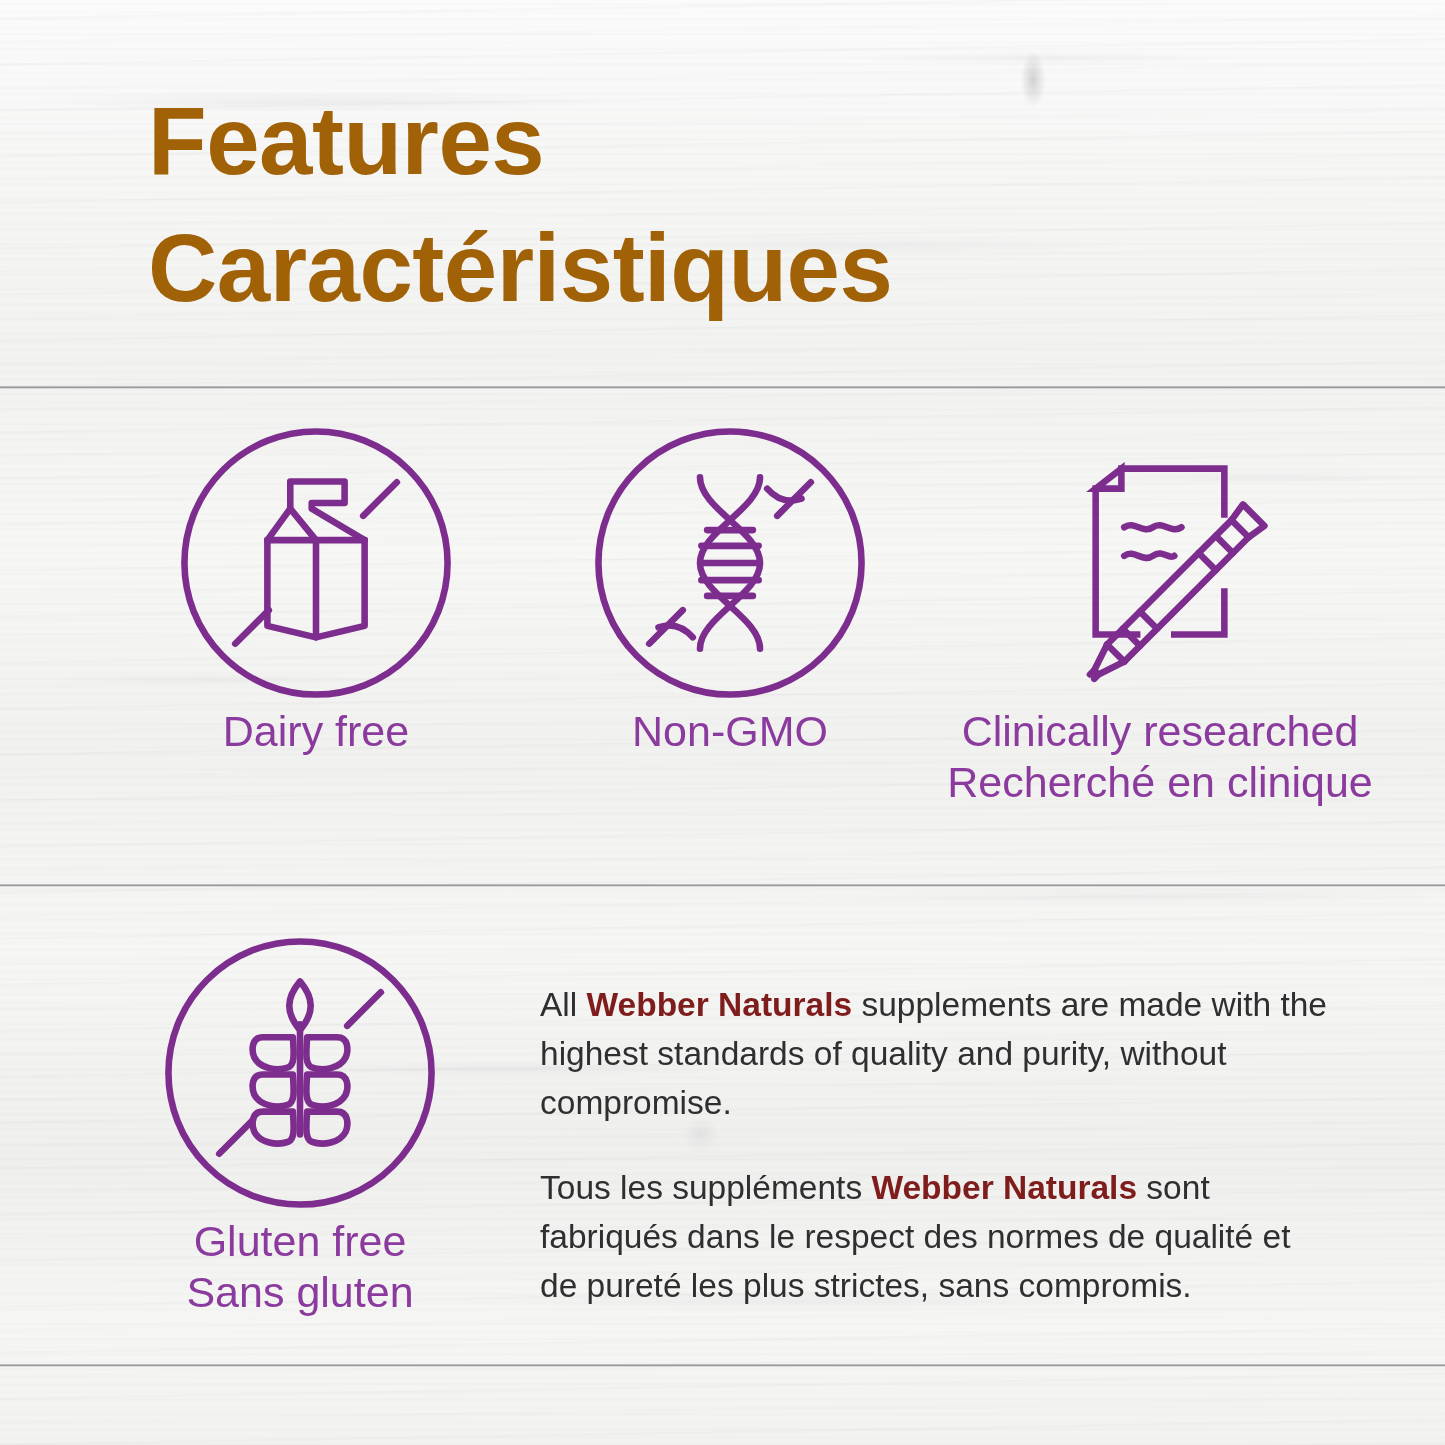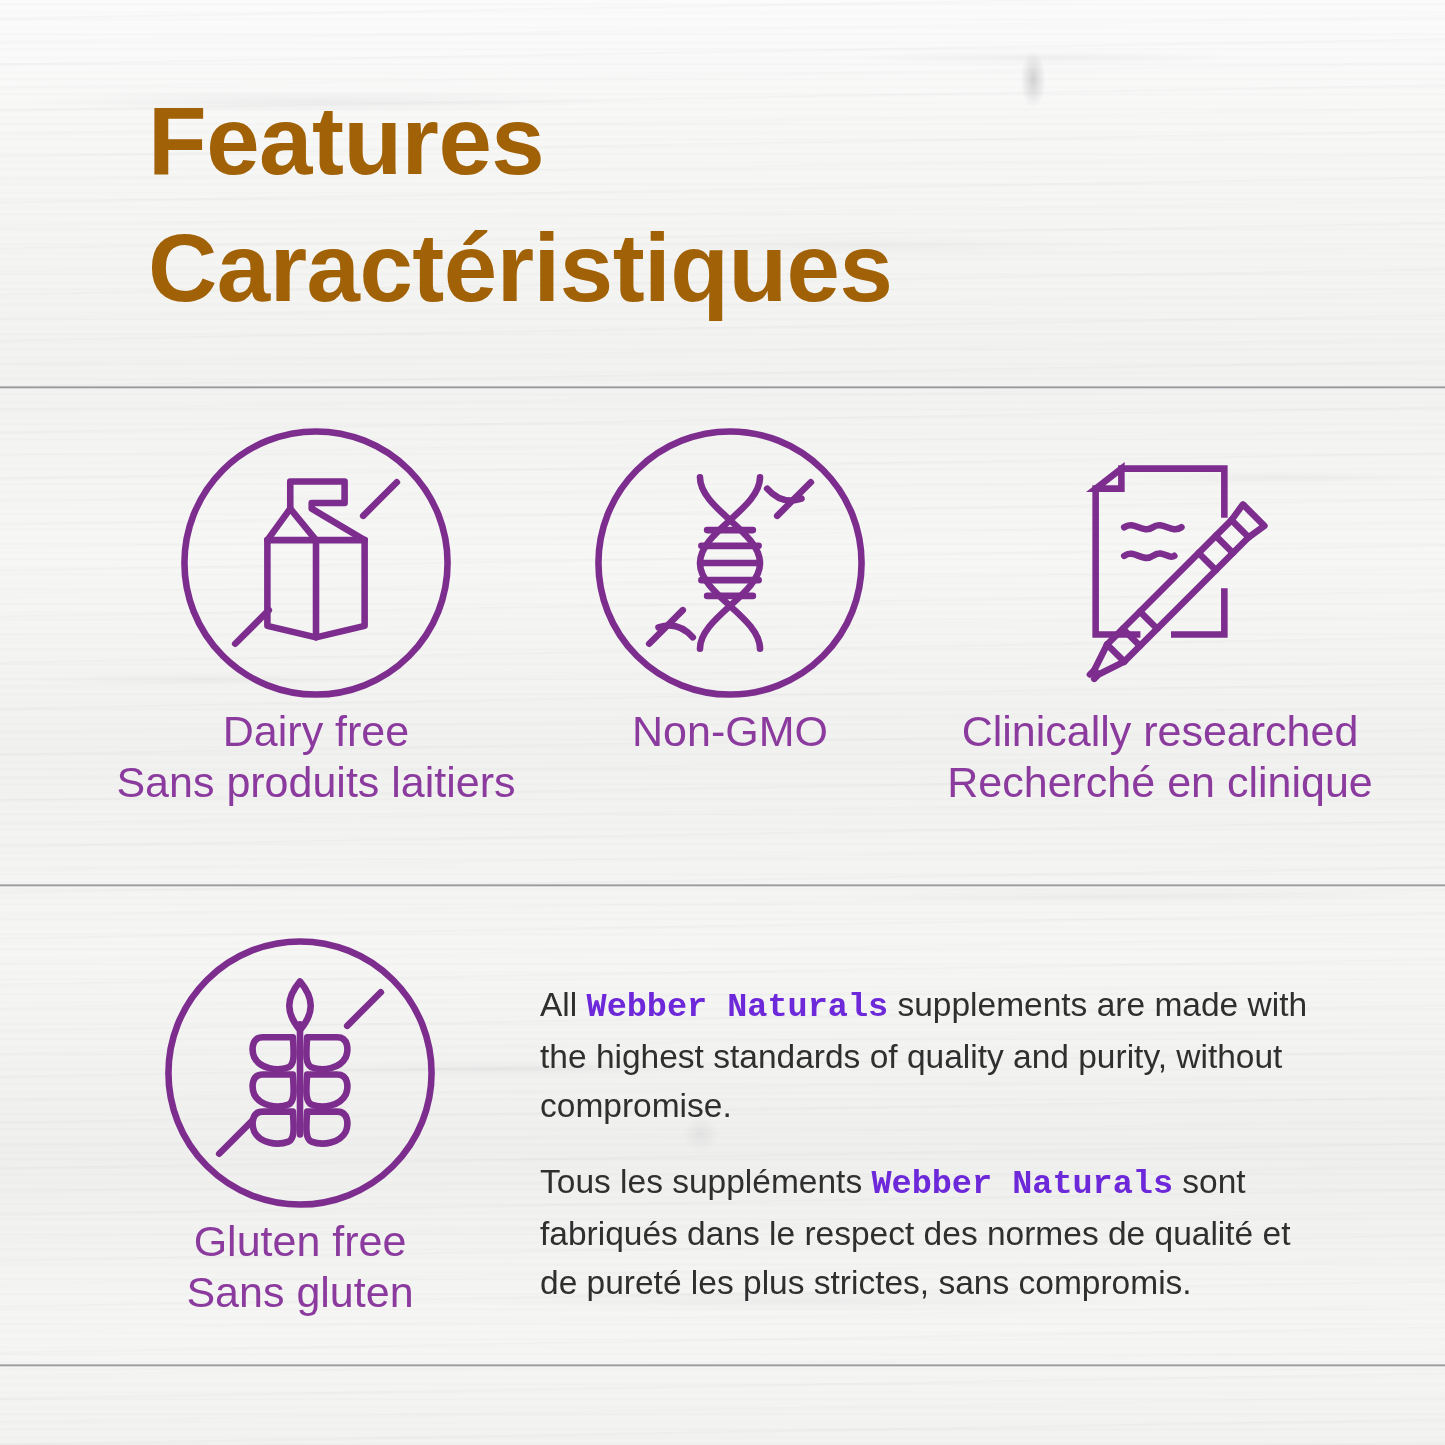--- a/index.html
+++ b/index.html
@@ -134,22 +134,22 @@
     left: 540px;
     top: 980px;
     width: 790px;
   }
   .copy-para {
     color: #2f2f2f;
     font-size: 33.5px;
     line-height: 1.47;
     margin: 0;
   }
-  .copy-para + .copy-para { margin-top: 26px; }
-  .copy-para b { font-weight: 700; color: #6d28d9; font-family: Liberation Mono, monospace; }
+  .copy-para + .copy-para { margin-top: 35px; }
+  .copy-para b { font-weight: 700; color: #7f1d1d; }
 </style>
 </head>
 <body>
 
 <div id="page">
 
   <div class="wood-base"></div>
   <div class="wood-grain"></div>
   <div class="wood-grain2"></div>
   <div class="wood-streaks"></div>
@@ -175,21 +175,20 @@
           <path d="M66 84 L66 144 L100 152 L134 144 L134 84"></path>
           <path d="M66 84 L82 62 L82 43 L120 43 L120 58 L97 58 L97 62 L134 84"></path>
           <line x1="66" y1="84" x2="134" y2="84"></line>
           <line x1="100" y1="84" x2="100" y2="152"></line>
           <path d="M82 62 L100 84"></path>
         </g>
       </svg>
     </div>
     <div class="feature-label">
       <span class="l1">Dairy free</span>
-      <span class="l2">Sans produits laitiers</span>
     </div>
   </div>
 
   <div class="feature" style="left:490px; top:420px; width:480px;">
     <div class="icon-wrap">
       <svg width="286" height="286" viewBox="0 0 200 200">
         <g fill="none" stroke="#7d2d8e" stroke-width="4.6" stroke-linecap="round" stroke-linejoin="round">
           <circle cx="100" cy="100" r="92"></circle>
           <line x1="156.5" y1="43.5" x2="133" y2="67"></line>
           <line x1="67" y1="133" x2="43.5" y2="156.5"></line>

